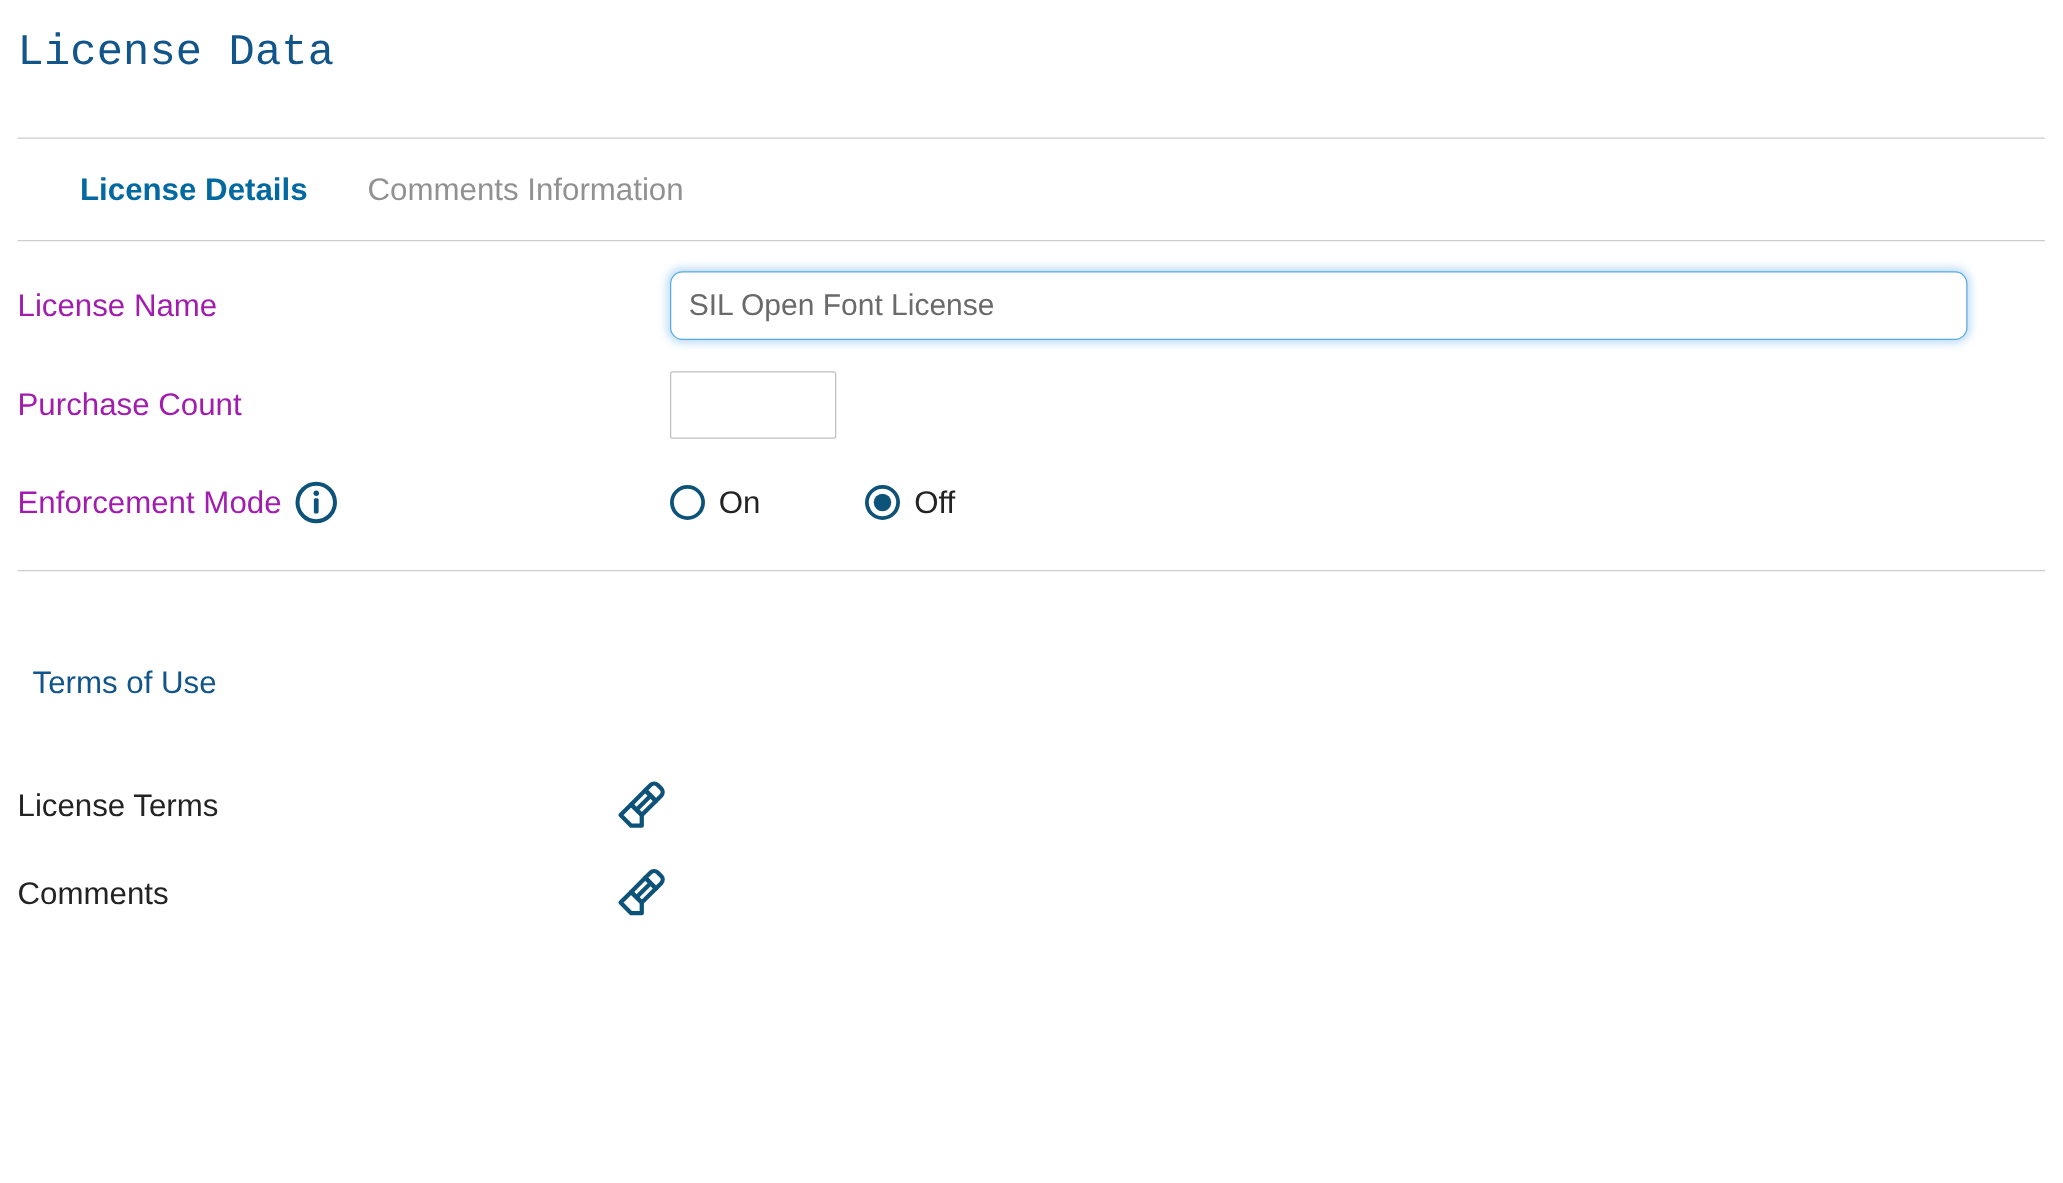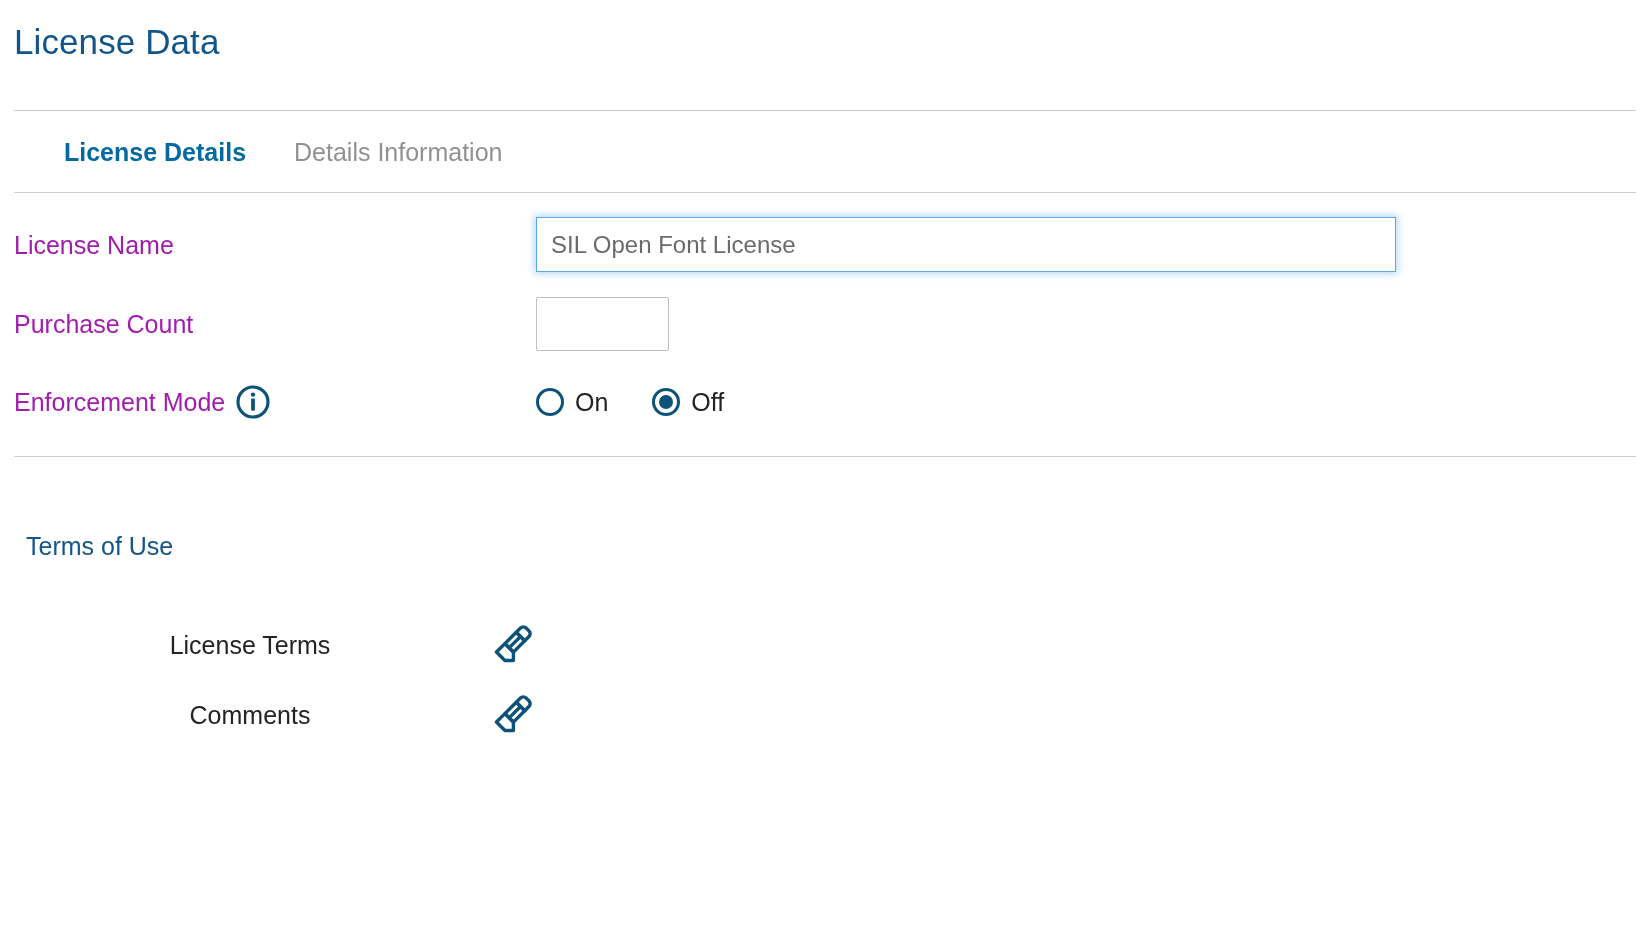--- a/index.html
+++ b/index.html
@@ -25,20 +25,21 @@
 
   
   .page-title {
     font-size: 35px;
     font-weight: 400;
     color: #12558a;
     letter-spacing: 0.1px;
     margin: 0;
     padding-top: 20px;
     line-height: 44px;
+    font-family: Liberation Mono, monospace;
   }
 
   .hr {
     height: 1px;
     background: #cdcdcd;
     border: 0;
     width: 100%;
   }
 
   .hr-top      { margin-top: 46px; }
@@ -106,23 +107,23 @@
     font-family: inherit;
     font-size: 24px;
     color: #616161;
     padding: 0 14px;
     background: #ffffff;
     outline: none;
   }
   .text-input::placeholder { color: #6a6a6a; opacity: 1; }
 
   .input-license-name {
-    width: 860px;
+    width: 1038px;
     border: 1px solid #5aa9e0;
-    border-radius: 0;
+    border-radius: 10px;
     box-shadow: 0 0 7px 2px rgba(102,175,233,0.45);
   }
 
   .input-license-count {
     width: 133px;
     height: 54px;
     border: 1px solid #bfbfbf;
     border-radius: 2px;
   }
 
@@ -130,21 +131,21 @@
   .info-icon {
     display: inline-flex;
     align-items: center;
     justify-content: center;
     margin-left: 10px;
     vertical-align: middle;
     cursor: pointer;
   }
 
   
-  .radio-group { display: flex; align-items: center; }
+  .radio-group { display: flex; align-items: center; gap: 40px; }
   .radio-opt {
     display: flex;
     align-items: center;
     margin-right: 44px;
     cursor: pointer;
   }
   .radio-opt:last-child { margin-right: 0; }
   .radio-mark {
     width: 28px;
     height: 28px;
@@ -174,21 +175,21 @@
   
   .terms-title {
     font-size: 25px;
     font-weight: 400;
     color: #12558a;
     margin: 12px;
     padding-top: 58px;
     line-height: 38px;
   }
 
-  .terms-block { padding-top: 42px; text-align: center; }
+  .terms-block { padding-top: 42px; }
 
   .terms-row {
     display: flex;
     align-items: center;
     min-height: 48px;
     margin-bottom: 18px;
   }
   .terms-label {
     width: 472px;
     flex: 0 0 472px;
@@ -211,21 +212,21 @@
 <body>
 
 <div class="page">
 
   <h1 class="page-title">License Data</h1>
 
   <div class="hr hr-top"></div>
 
   <div class="tabs">
     <button class="tab active">License Details</button>
-    <button class="tab inactive">Details Information</button>
+    <button class="tab inactive">Comments Information</button>
   </div>
 
   <div class="hr hr-tabs"></div>
 
   <div class="form-block">
 
     <div class="form-row">
       <div class="row-label">License Name</div>
       <div class="row-control">
         <input class="text-input input-license-name" type="text" placeholder="SIL Open Font License" style="">

